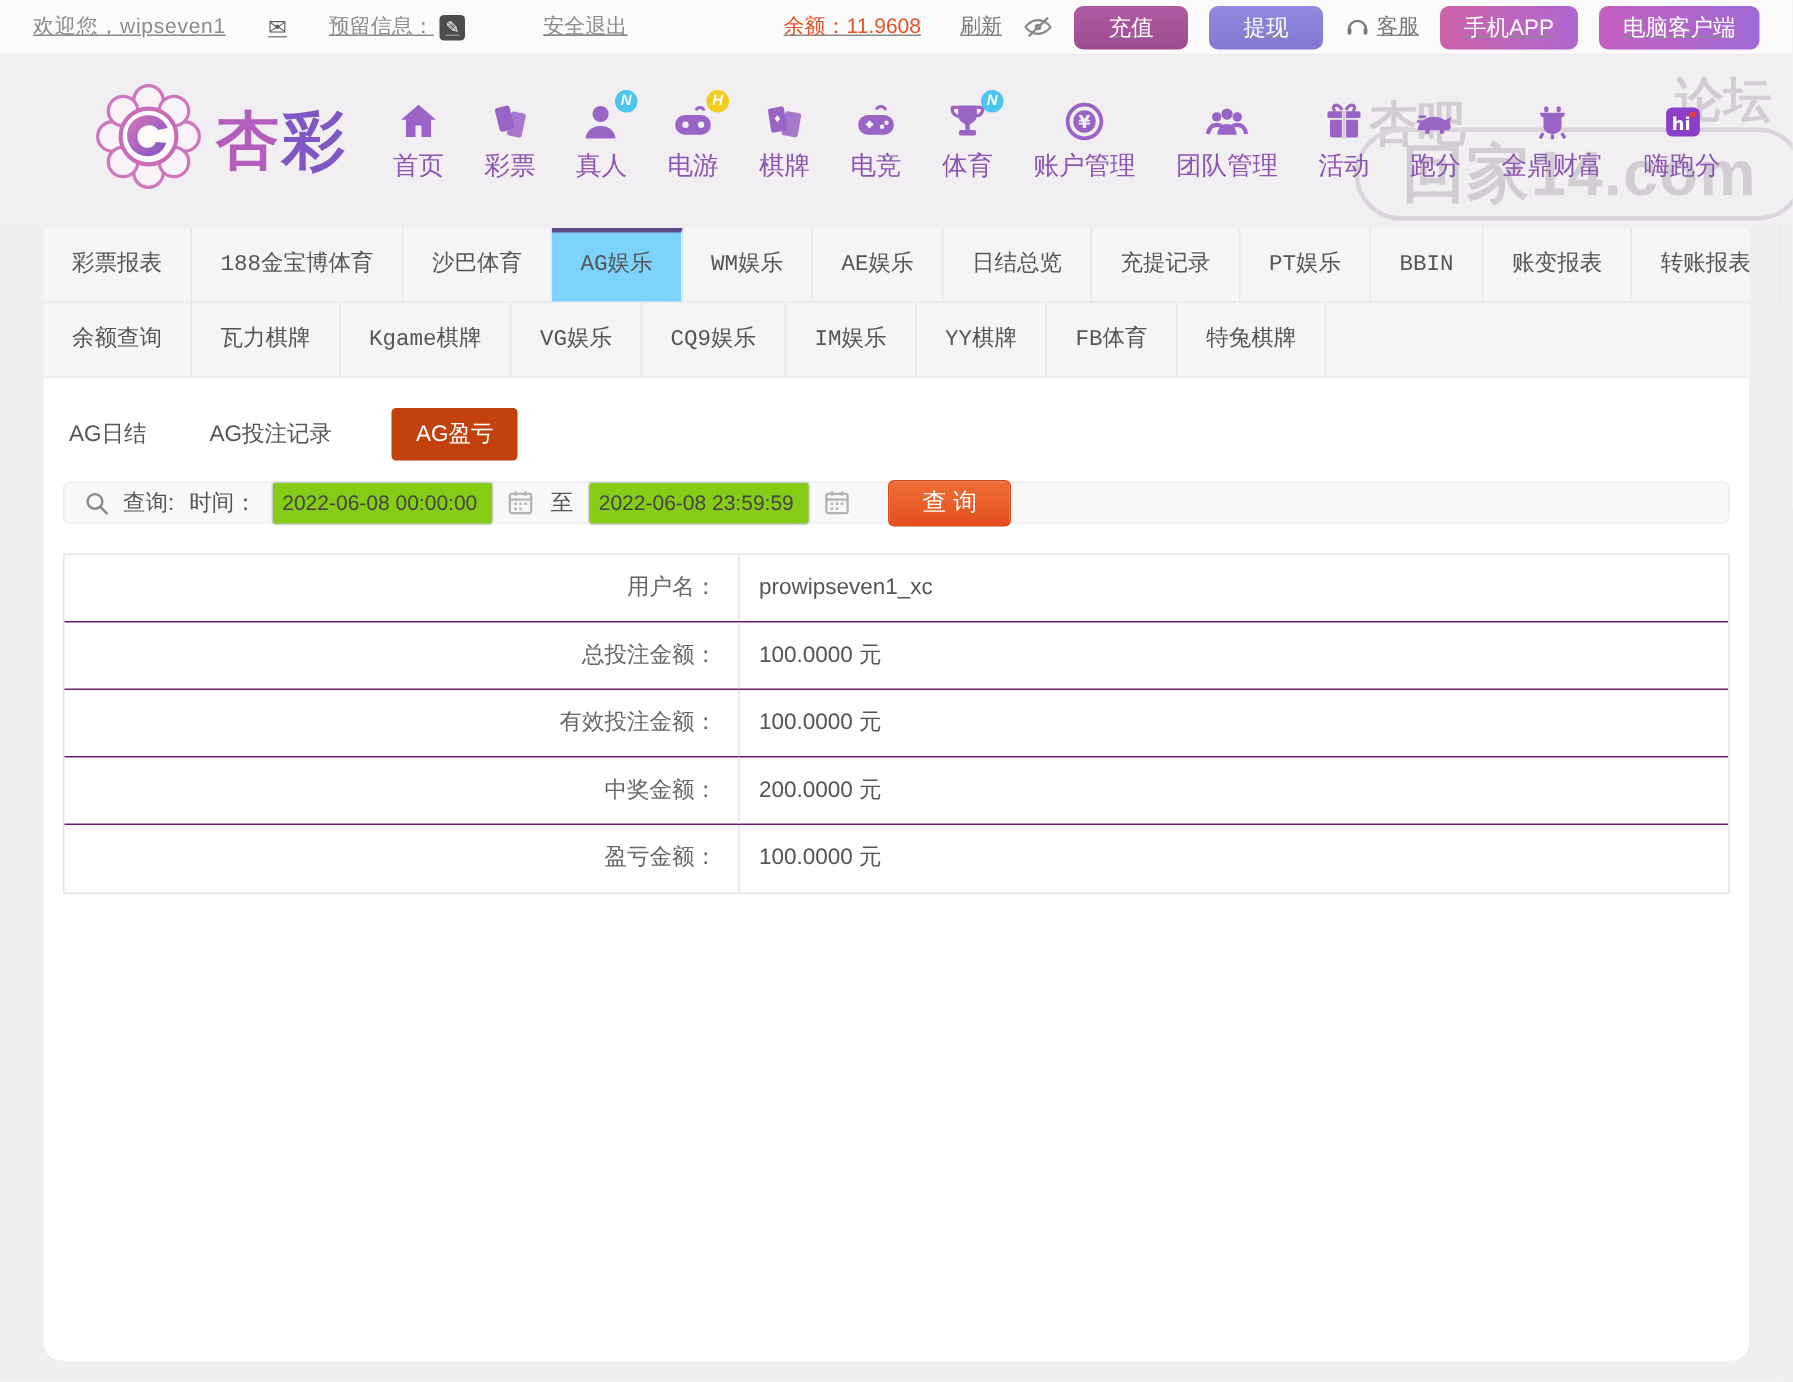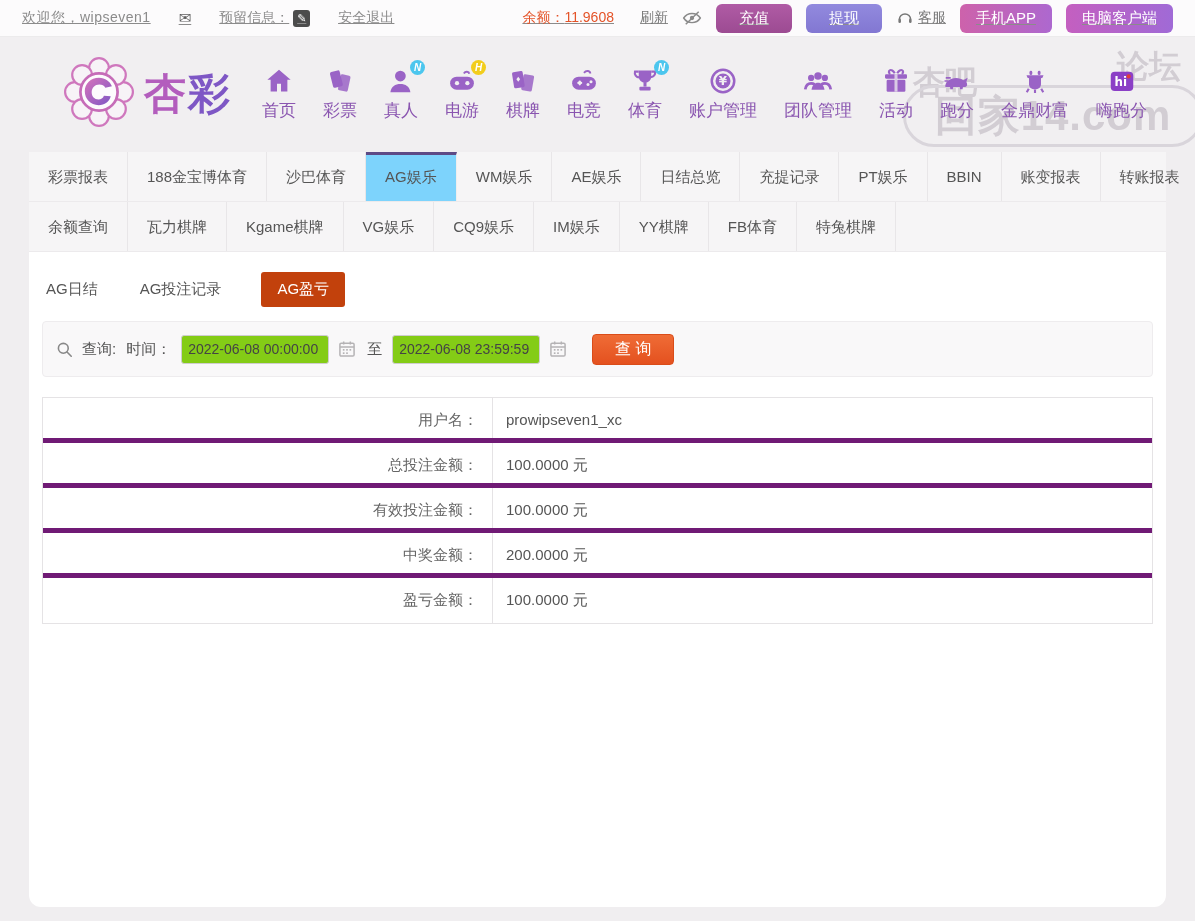--- a/index.html
+++ b/index.html
@@ -9,21 +9,21 @@
 
   
   .topbar { height:37px; background:#fcfbfc; border-bottom:1px solid #ecebec;
     display:flex; align-items:center; padding:0 22px; font-size:14px; color:#8b8b8b;text-decoration:underline; }
   .topbar .welcome { letter-spacing:.5px; }
   .glyph-icon { font-size:15px; color:#5d5d5d; margin-left:28px; }
   .msg-label { margin-left:28px; }
   .edit-chip { display:inline-flex; align-items:center; justify-content:center;
     width:17px; height:17px; background:#4c4c4c; border-radius:3px; color:#fff;
     font-size:11px; margin-left:4px; }
-  .logout { margin-left:28px; color:#8b8b8b; text-decoration:underline; cursor:pointer; }
+  .logout { margin-left:52px; color:#8b8b8b; text-decoration:underline; cursor:pointer; }
   .topbar-right { margin-left:auto; display:flex; align-items:center; gap:14px; }
   .balance { color:#e45328; }
   .refresh { color:#777; margin-left:12px; cursor:pointer; }
   .tbtn { border:none; border-radius:6px; color:#fff; font-size:15px;
     padding:5px 23px; cursor:pointer; font-family:inherit; }
   .tbtn.recharge { background:linear-gradient(#b05ba5,#9c4b92); }
   .tbtn.withdraw { background:linear-gradient(#928ade,#8277d2); }
   .tbtn.app { background:linear-gradient(90deg,#cd62ab,#ad68cf); padding:5px 16px; }
   .tbtn.pc  { background:linear-gradient(90deg,#c45fc0,#a06ad6); padding:5px 16px; }
   .service { display:flex; align-items:center; gap:4px; color:#777; }
@@ -54,44 +54,44 @@
   .wm-word1 { position:absolute; left:18px; top:24px; font-size:32px; font-weight:bold; }
   .wm-word2 { position:absolute; right:14px; top:8px; font-size:32px; font-weight:bold; }
   .wm-box { position:absolute; left:8px; top:48px; width:300px; height:62px;
     border:3px solid #c6c0ca; border-radius:32px; display:flex; align-items:center;
     justify-content:center; font-size:42px; font-weight:bold; letter-spacing:1px; }
 
   
   .page-wrap { width:1137px; margin:2px auto 0; }
   .tabrow { display:flex; background:#f6f5f6; border-bottom:1px solid #eceaec; }
   .tab { line-height:49px; height:49px; padding:0 19px; font-size:15px; color:#555;
-    border-right:1px solid #e8e6e8; cursor:pointer; white-space:nowrap; }
+    border-right:1px solid #e8e6e8; cursor:pointer; white-space:nowrap;font-family:Liberation Mono, monospace; }
   .tab.active { background:#7dd3fc; border-top:3px solid #5d4a85; line-height:44px;
     border-right:1px solid #eee; }
 
   
   .main-card { background:#fff; min-height:655px; border-radius:0 0 12px 12px;
     padding:16px 13px 0; }
   .subtabs { display:flex; align-items:center; gap:38px; padding:4px 0 14px 2px; }
   .subtab { font-size:15px; color:#555; cursor:pointer; padding:8px 2px; }
   .subtab.active { background:#c2410c; color:#fff; border-radius:3px; padding:8px 16px; }
 
   .searchbar { background:#f9f8f9; border:1px solid #eeecee; border-radius:4px;
-    height:56px; display:flex; align-items:center; padding:0 12px; gap:8px;
+    height:28px; display:flex; align-items:center; padding:0 12px; gap:8px;
     font-size:15px; color:#555; }
   .searchbar .lbl { margin-right:2px; }
   .date-input { width:148px; height:29px; border:1px solid #cfcdcf; border-radius:3px;
     font-size:14px; color:#444; padding:0 6px; font-family:inherit; background:#84cc16; }
   .cal-btn { width:22px; height:22px; cursor:pointer; display:flex; align-items:center; }
   .query-btn { margin-left:14px; width:82px; height:31px; border:1px solid #da4c19;
     border-radius:4px; background:linear-gradient(#ef6c36,#e4511f); color:#fff;
     font-size:16px; cursor:pointer; font-family:inherit; }
 
   .report { margin-top:20px; border:1px solid #e5e3e5; }
-  .report-row { display:flex; border-bottom:5px solid #701a75; height:45px; }
+  .report-row { display:flex; border-bottom:1px solid #701a75; height:45px; }
   .report-row:last-child { border-bottom:none; }
   .report-label { width:450px; text-align:right; padding-right:14px; line-height:44px;
     font-size:15px; color:#666; border-right:1px solid #e5e3e5; }
   .report-value { padding-left:13px; line-height:44px; font-size:15px; color:#555; }
 
   .ico-inline { display:inline-flex; vertical-align:middle; }
 </style>
 </head>
 <body>
 

